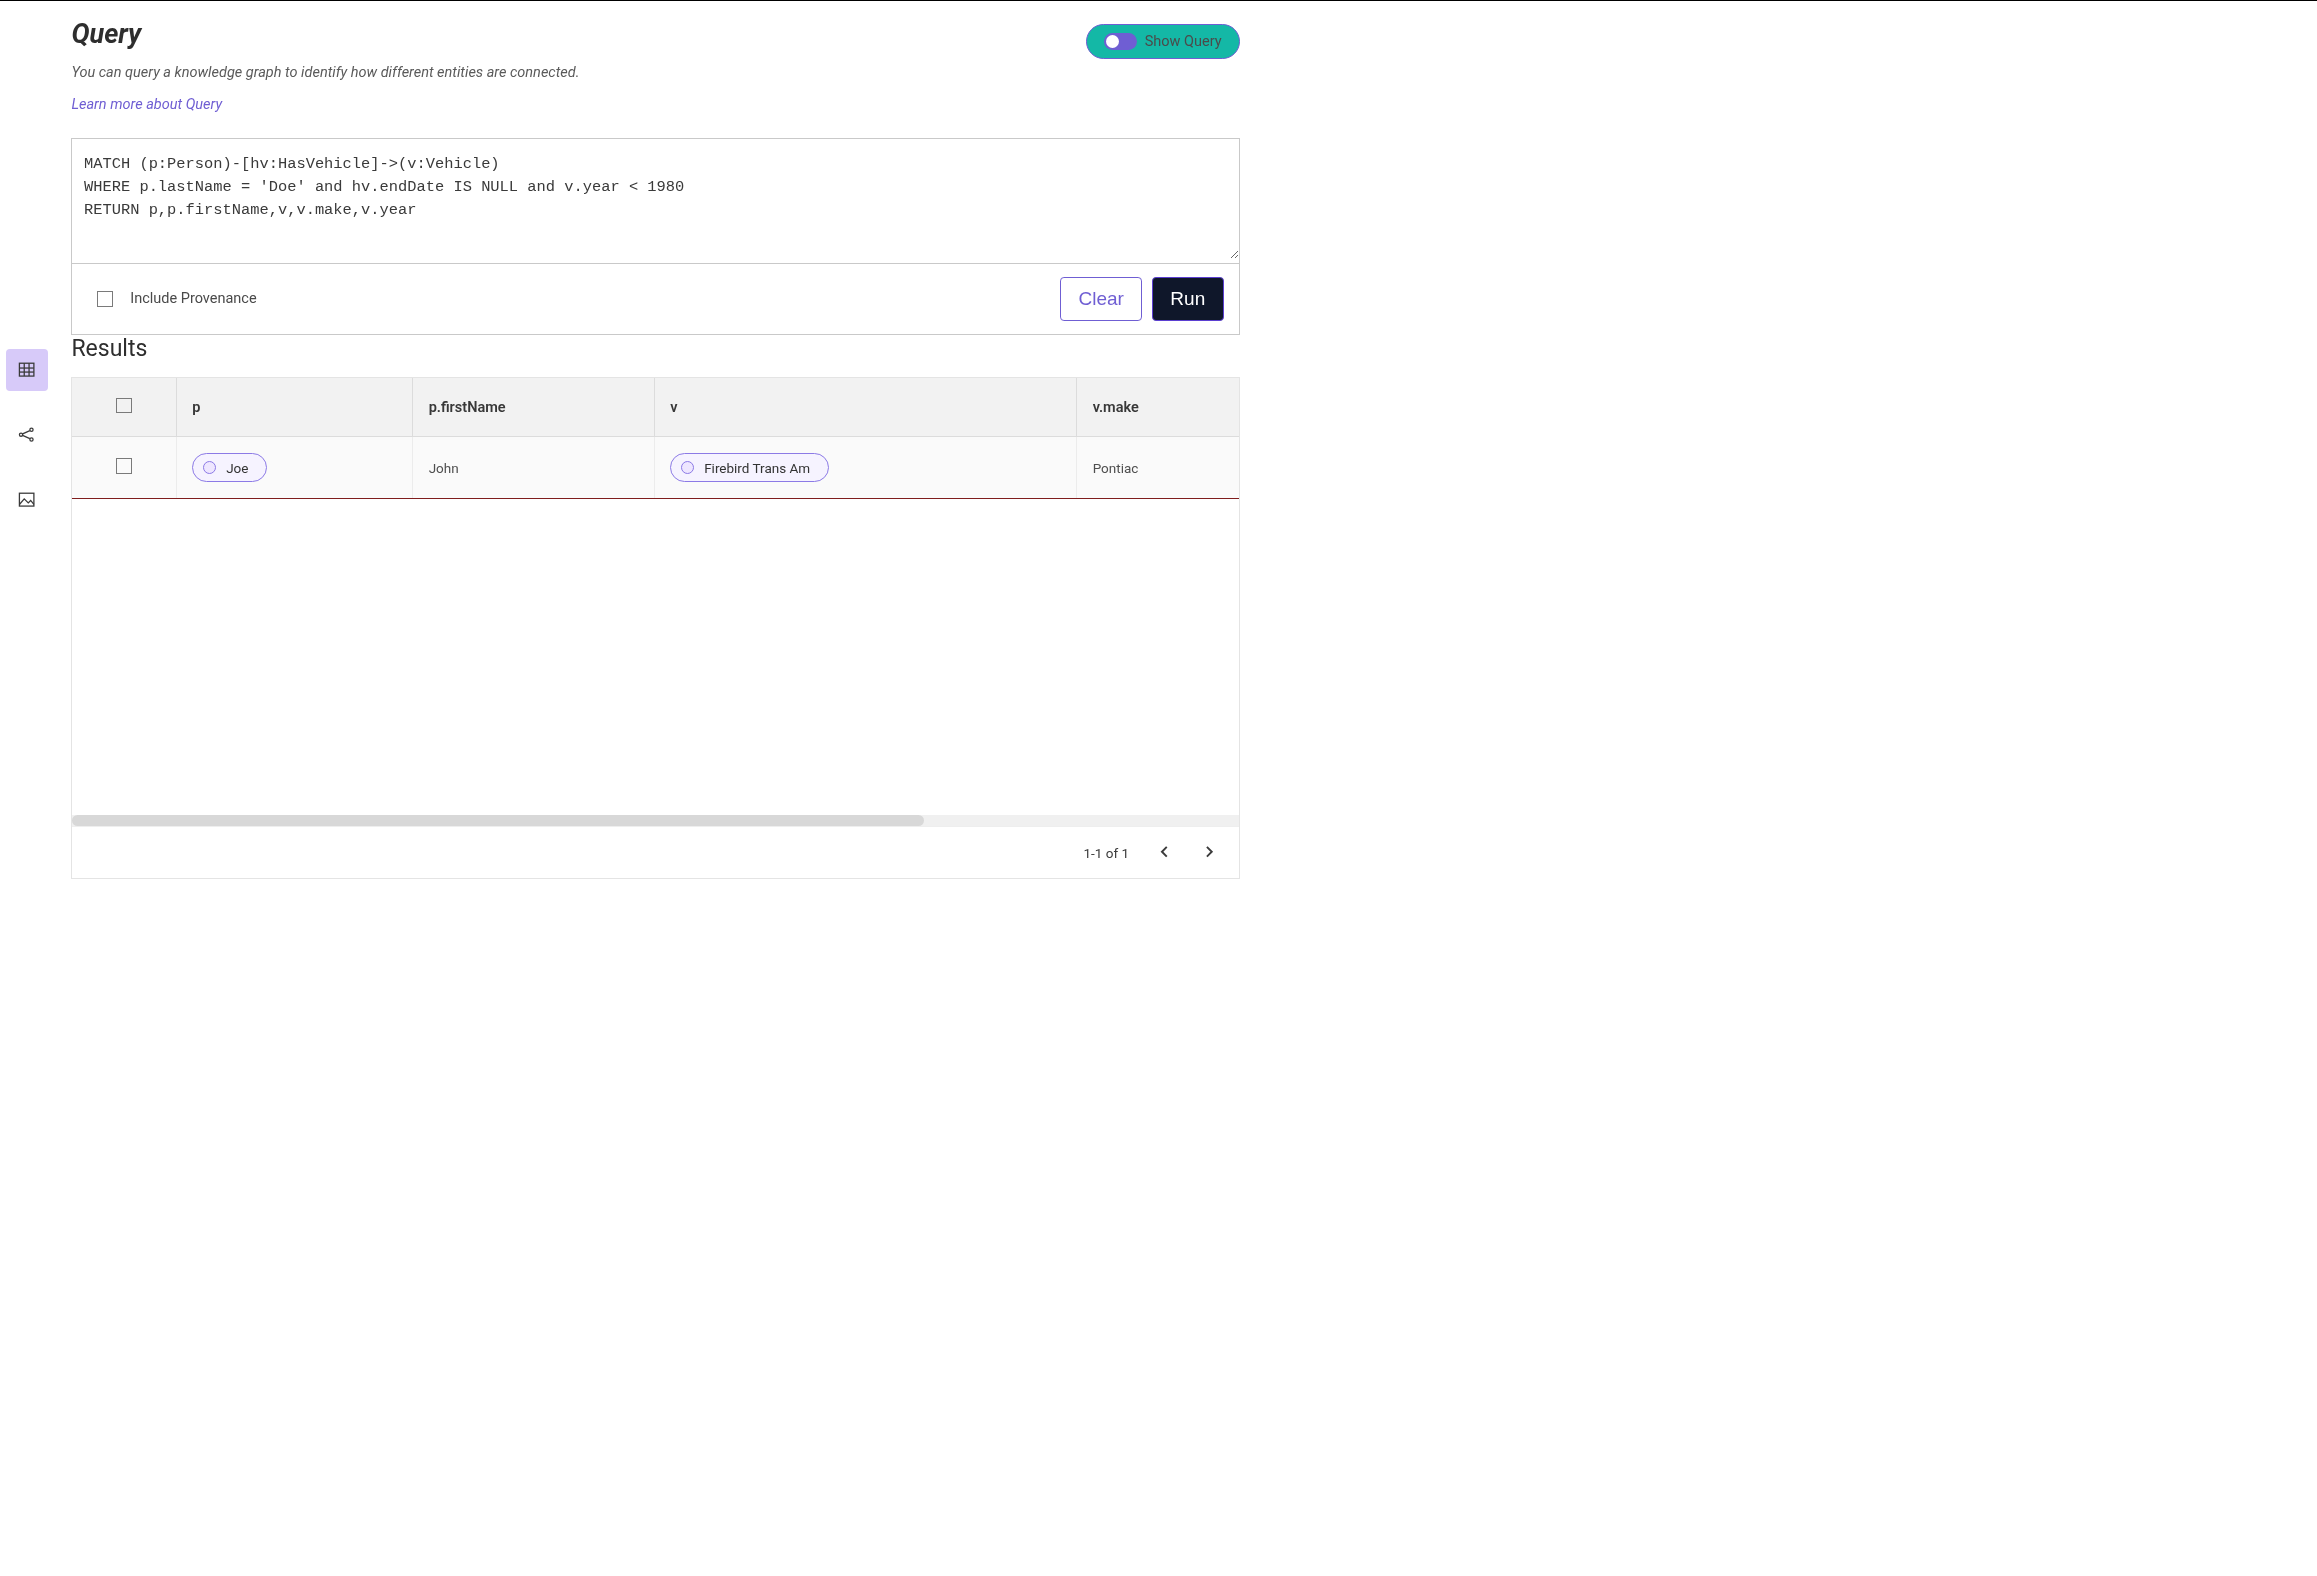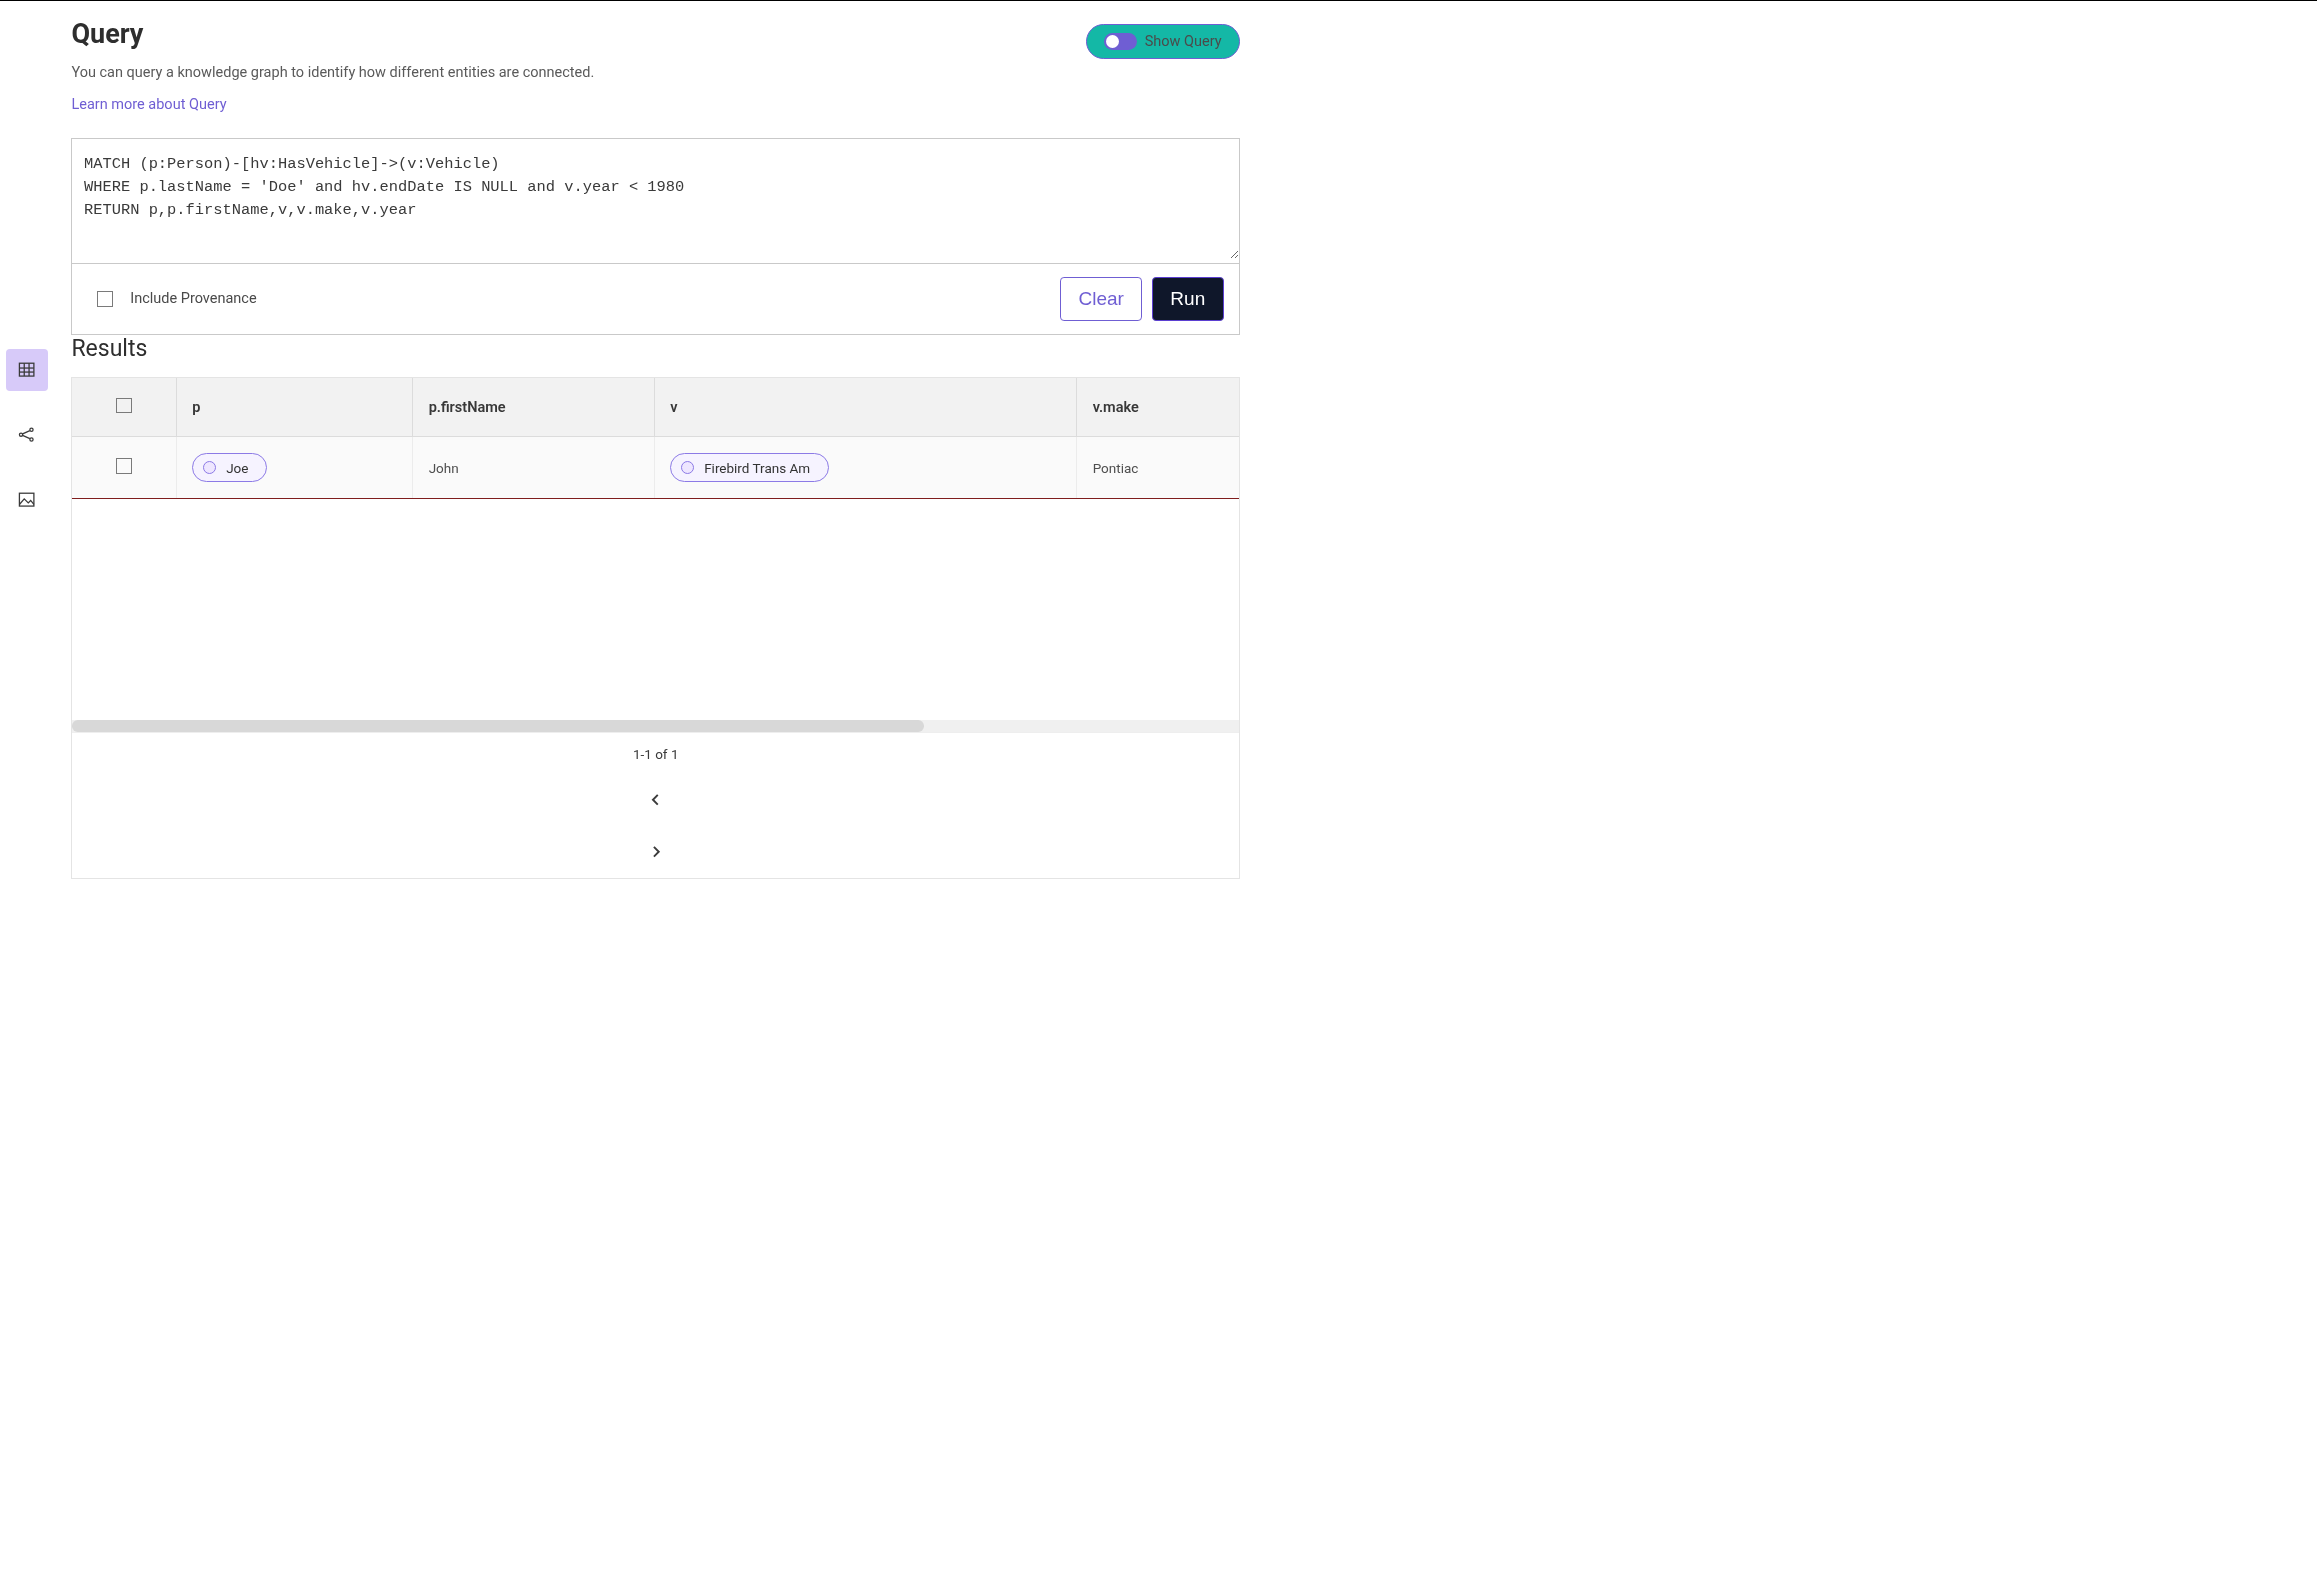--- a/index.html
+++ b/index.html
@@ -54,21 +54,21 @@
       color: #6f5ed3;
       font-size: 14.5px;
       text-decoration: none;
       cursor: pointer;
     }
     .header-row {
       display: flex;
       justify-content: space-between;
       align-items: flex-start;
     }
-    .header-left { flex: 1; }
+    .header-left { flex: 1; font-style: italic; }
     .toggle-pill {
       display: inline-flex;
       align-items: center;
       gap: 7.7px;
       border: 1px solid #6f5ed3;
       border-radius: 965px;
       padding: 7.7px 17.4px;
       cursor: pointer;
       font-size: 14.5px;
       color: #4b4b4b;
@@ -229,21 +229,20 @@
     }
     .pagination {
       display: flex;
       justify-content: flex-end;
       align-items: center;
       gap: 27px;
       padding: 13.5px 21px;
       font-size: 13.5px;
       color: #3b3b3b;
       border-top: 1px solid #eee;
-      flex-direction: column;
     }
     .page-arrow {
       cursor: pointer;
       color: #3b3b3b;
       padding: 3.9px;
     }
   </style>
 </head>
 <body>
 

